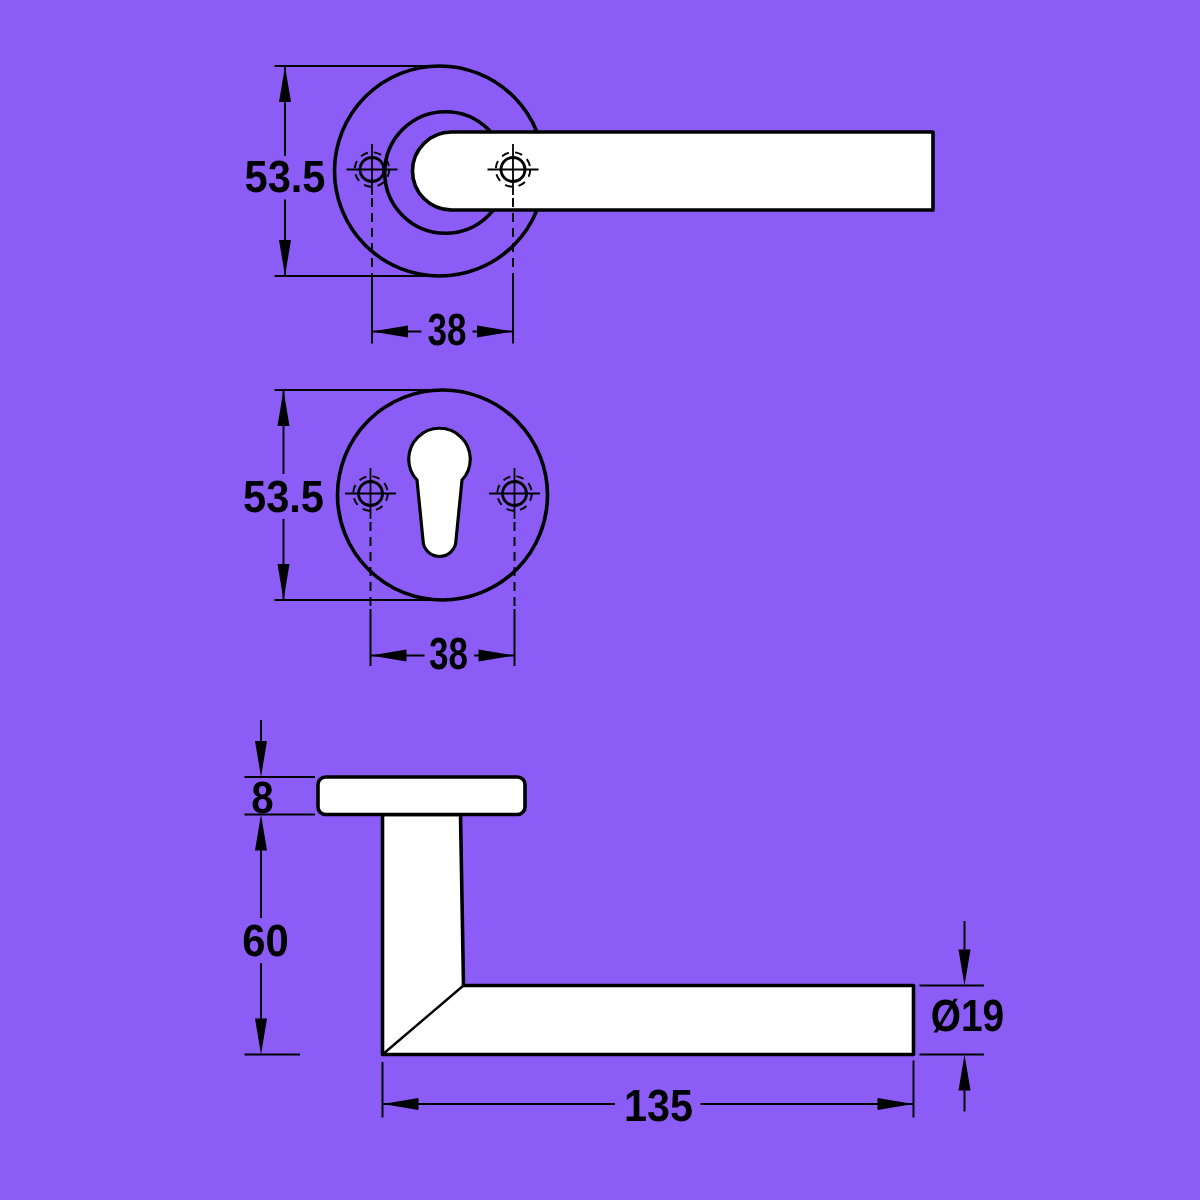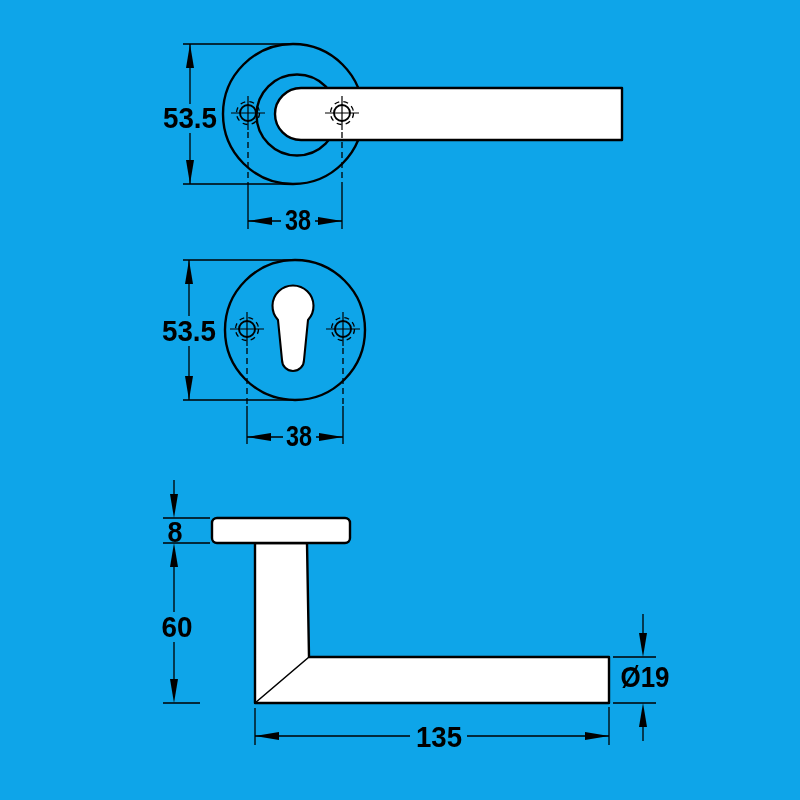--- a/index.html
+++ b/index.html
@@ -8,21 +8,21 @@
     background: #ffffff;
     width: 800px;
     height: 800px;
     overflow: hidden;
     font-family: "Liberation Sans", sans-serif;
   }
   .drawing-stage {
     position: relative;
     width: 800px;
     height: 800px;
-    background: #0ea5e9;
+    background: #8b5cf6;
   }
   svg { display: block; }
   
   .obj {
     fill: none;
     stroke: #000000;
     stroke-width: 2.4;
     stroke-linejoin: round;
     stroke-linecap: round;
   }

